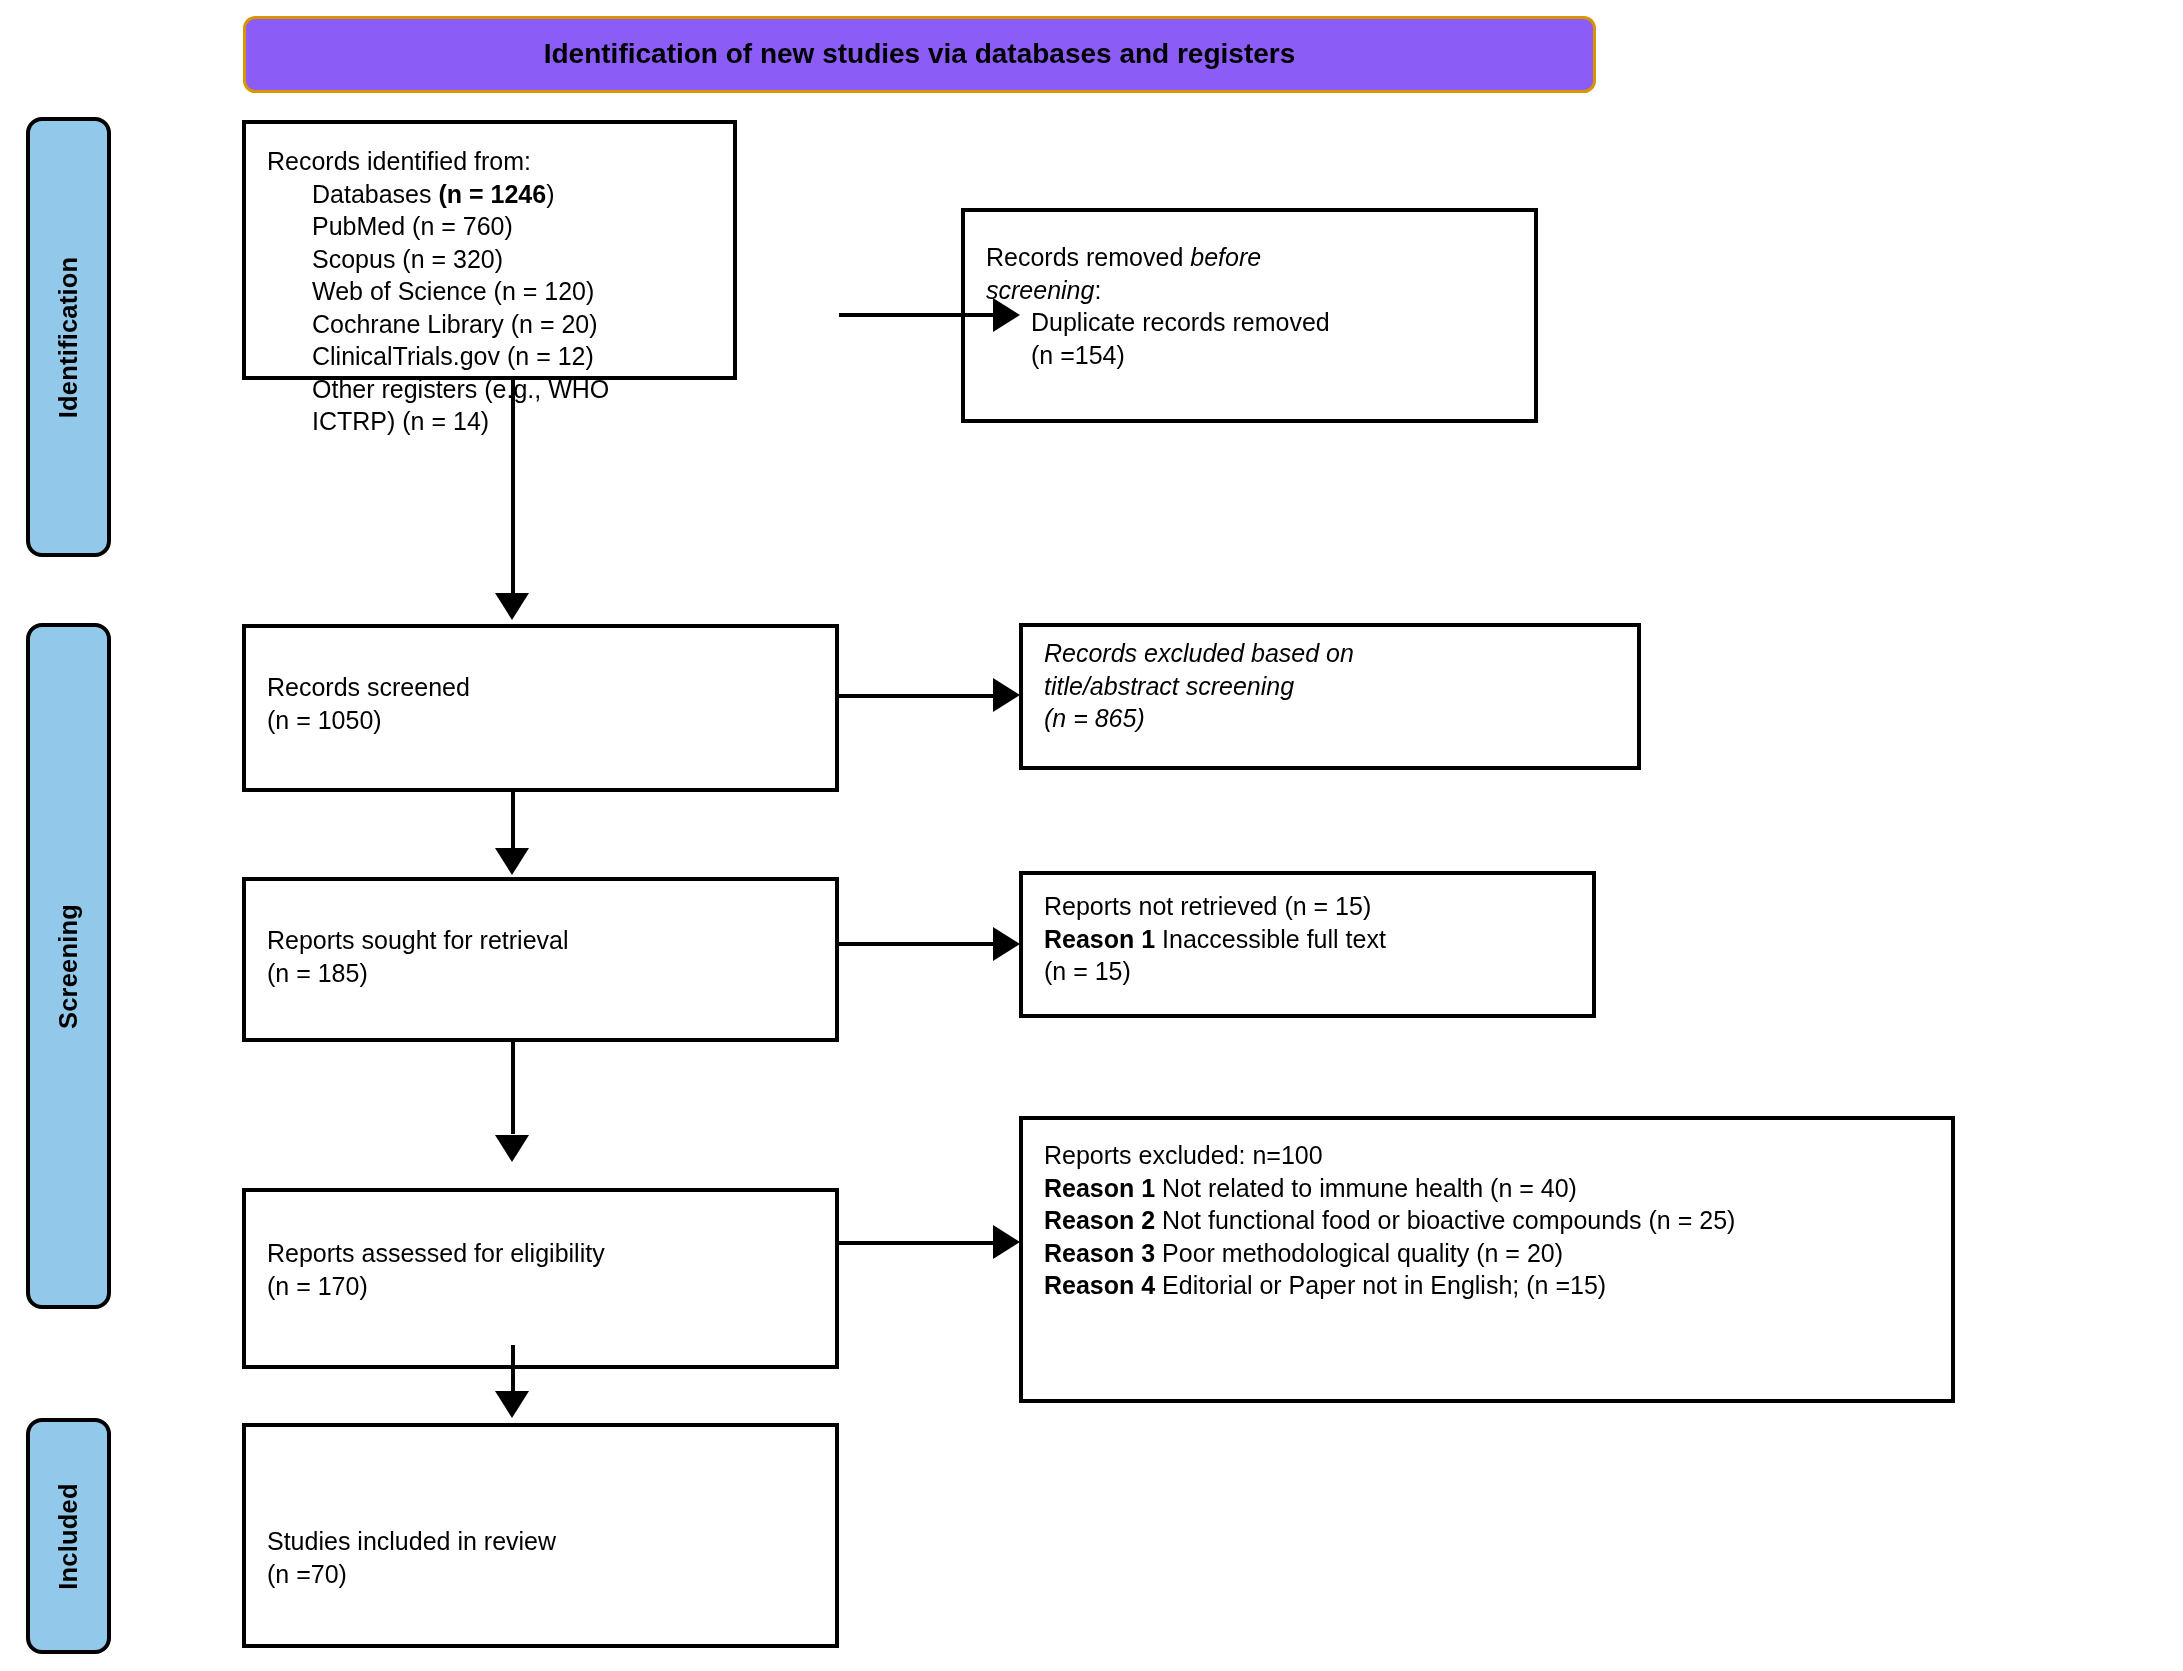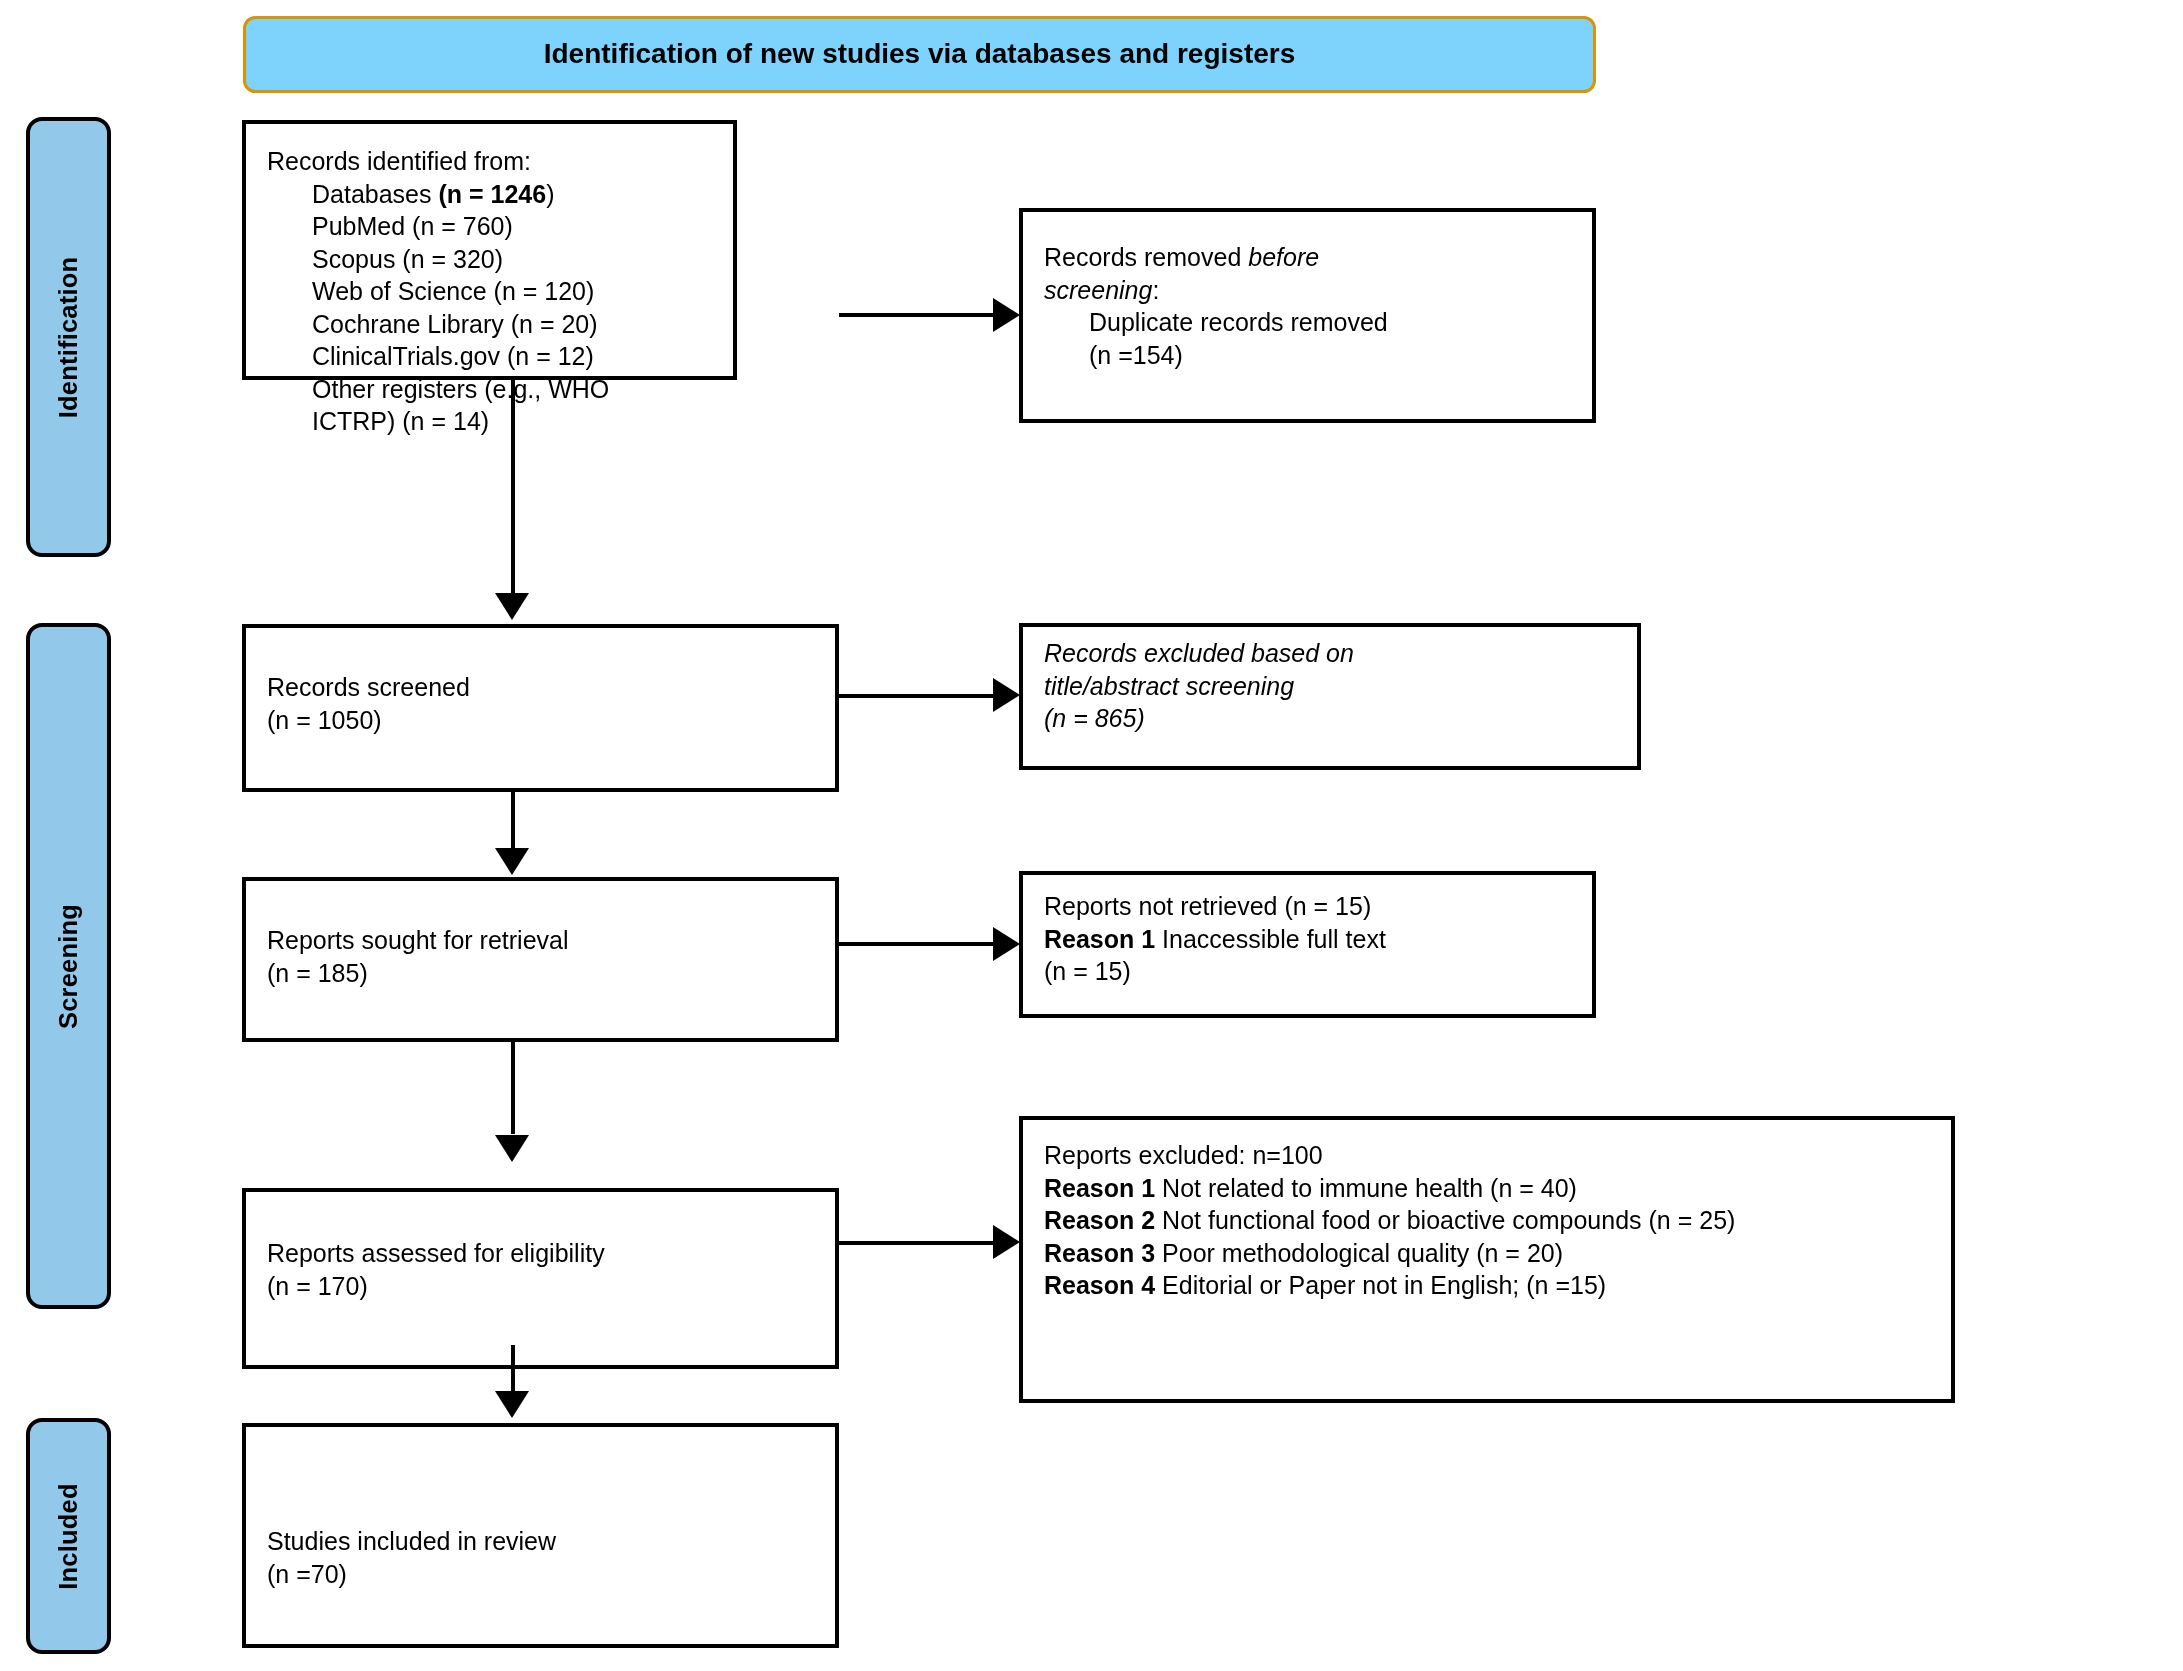--- a/index.html
+++ b/index.html
@@ -4,21 +4,21 @@
 <style>
   html,body{margin:0;padding:0;background:#fff;}
   body{width:2183px;height:1672px;position:relative;
        font-family:"Liberation Sans","DejaVu Sans",sans-serif;color:#000;}
 
   .abs{position:absolute;box-sizing:border-box;}
 
   
   .banner{
     left:243px; top:15.6px; width:1353px; height:77px;
-    background:#7dd3fc; border:3.3px solid #D99400; border-radius:12.3px;
+    background:#8b5cf6; border:3.3px solid #D99400; border-radius:12.3px;
     display:flex; align-items:center; justify-content:center;
     font-size:28px; font-weight:bold; letter-spacing:0px;
   }
 
   
   .stage{
     left:26px; width:85px;
     background:#92C9EB; border:4.3px solid #000; border-radius:16px;
     display:flex; align-items:center; justify-content:center;
   }
@@ -48,21 +48,21 @@
   #box-assessed        {left:242px; top:1164px; width:597px; height:181px;}
   #box-included        {left:242px; top:1423px; width:597px; height:225px;}
 
   #box-identified{padding-top:21px;}
   #box-screened  {padding-top:43px;}
   #box-sought    {padding-top:43px;}
   #box-assessed  {padding-top:45px;margin-top:24px;}
   #box-included  {padding-top:98px;}
 
   
-  #box-removed         {left:1019px; top:208px;  width:577px; height:215px; padding-top:29px;}
+  #box-removed         {left:961px; top:208px;  width:577px; height:215px; padding-top:29px;}
   #box-excluded-screen {left:1019px; top:623px; width:622px; height:147px; padding-top:10px;font-style:italic;}
   #box-notretrieved    {left:1019px; top:871px; width:577px; height:147px; padding-top:15px;}
   #box-excluded-reports{left:1019px; top:1116px; width:936px; height:287px; padding-top:19px;}
 
   
   .vline{background:#000;width:4.3px;}
   .hline{background:#000;height:4.3px;}
   .arrow-down{
     width:0;height:0;border-left:17.5px solid transparent;
     border-right:17.5px solid transparent;border-top:27.4px solid #000;

